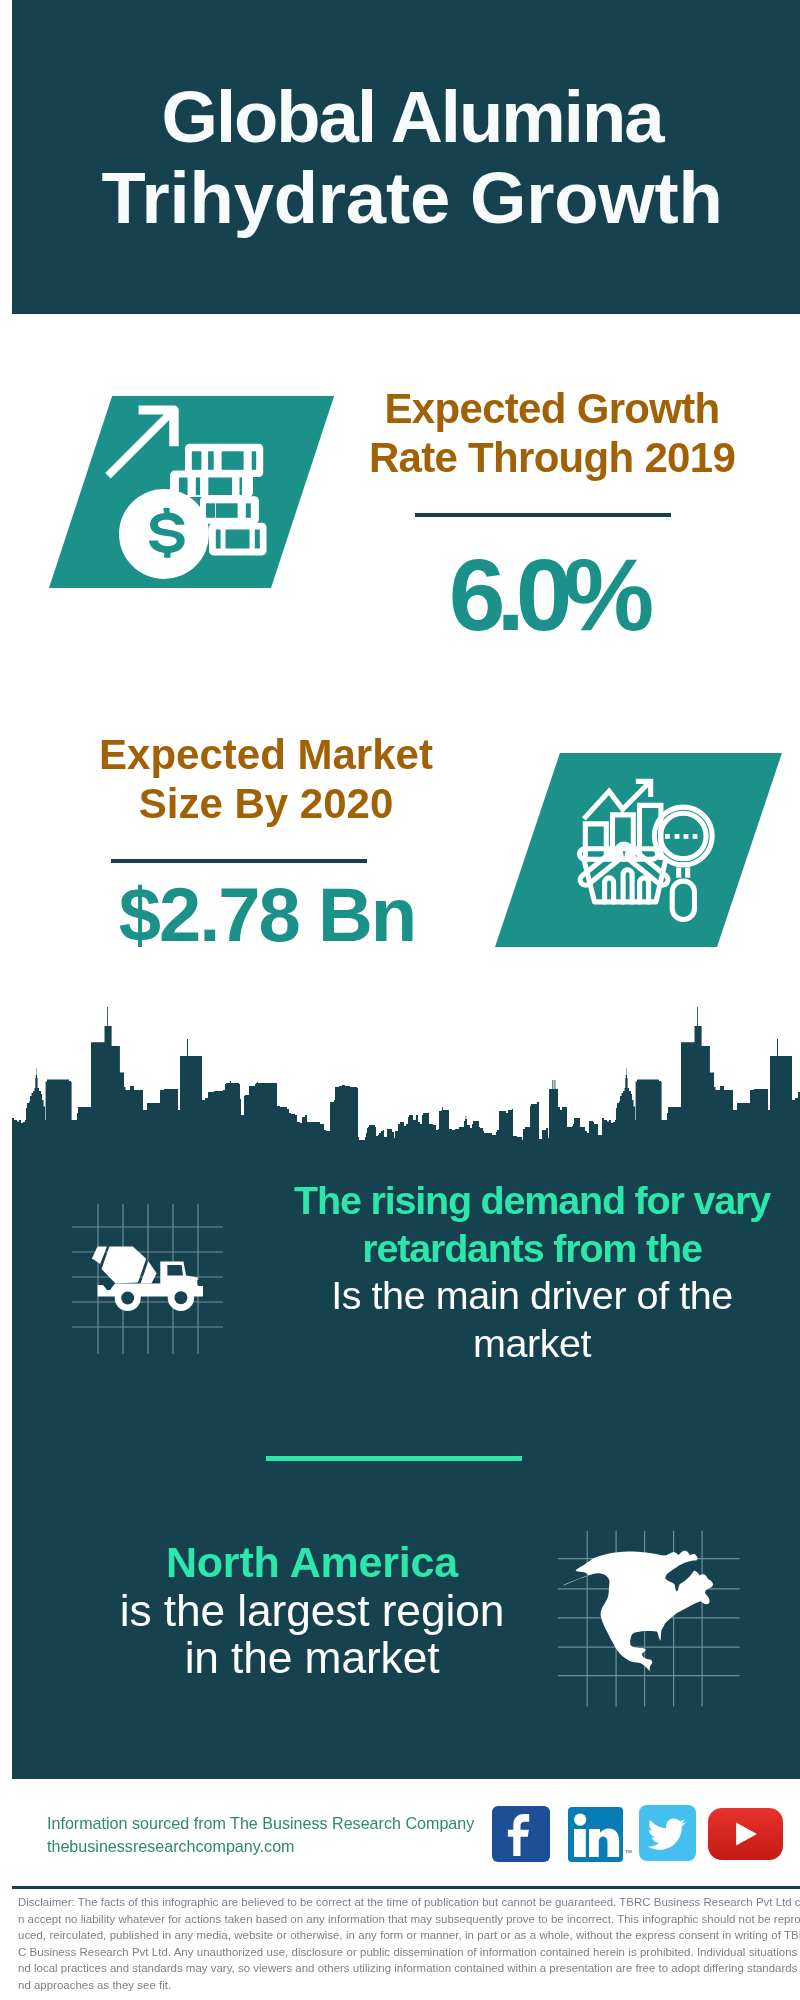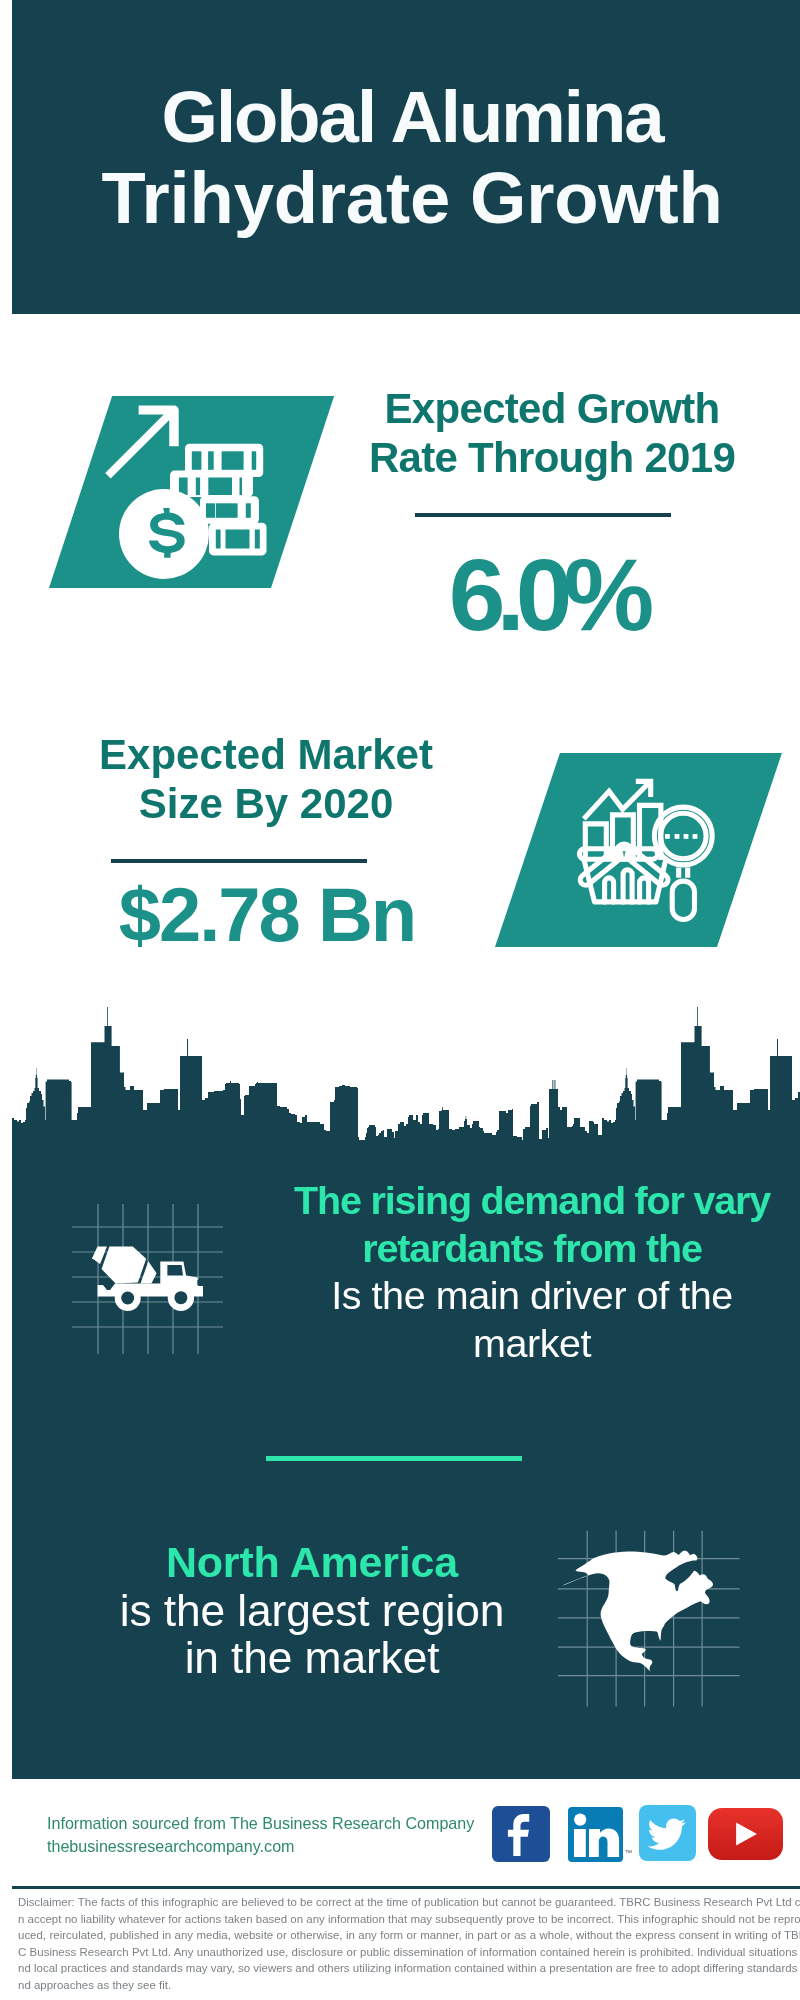--- a/index.html
+++ b/index.html
@@ -11,21 +11,21 @@
   .header { position:absolute; left:0; top:0; width:800px; height:314px; background:#16424f; }
   .title { position:absolute; left:0; top:76px; width:800px; text-align:center; color:#f7fbfc;
            font-size:72.5px; font-weight:bold; line-height:81px; letter-spacing:-0.2px; }
   .title > div:first-child { letter-spacing:-2.0px; }
 
   
   .para { position:absolute; background:#1b9189; }
   .para1 { left:37px; top:396px; width:222px; height:192px; transform:skewX(-18.2deg); transform-origin:bottom left; }
   .para2 { left:483px; top:753px; width:222px; height:194px; transform:skewX(-18.5deg); transform-origin:bottom left; }
 
-  .stat-head { position:absolute; color:#0f766e; font-size:42px; font-weight:bold; line-height:49px; text-align:center; }
+  .stat-head { position:absolute; color:#a16207; font-size:42px; font-weight:bold; line-height:49px; text-align:center; }
   .stat-rule { position:absolute; height:4px; background:#16424f; }
   .stat-val { position:absolute; color:#1b9189; font-weight:bold; text-align:center; }
 
   
   .skyline { position:absolute; left:0; top:1002px; width:800px; height:140px; display:block; }
   .dark { position:absolute; left:0; top:1140px; width:800px; height:639px; background:#16424f; }
   .drv { position:absolute; text-align:center; }
   .drv .g { color:#2de6ab; font-weight:bold; font-size:39.5px; line-height:47.5px; letter-spacing:-1.2px; }
   .drv .w { color:#fdfdfd; font-size:39.5px; line-height:47.5px; letter-spacing:-0.45px; }
   .rgn .g { color:#2de6ab; font-weight:bold; font-size:43px; line-height:47.5px; letter-spacing:-0.2px; }

